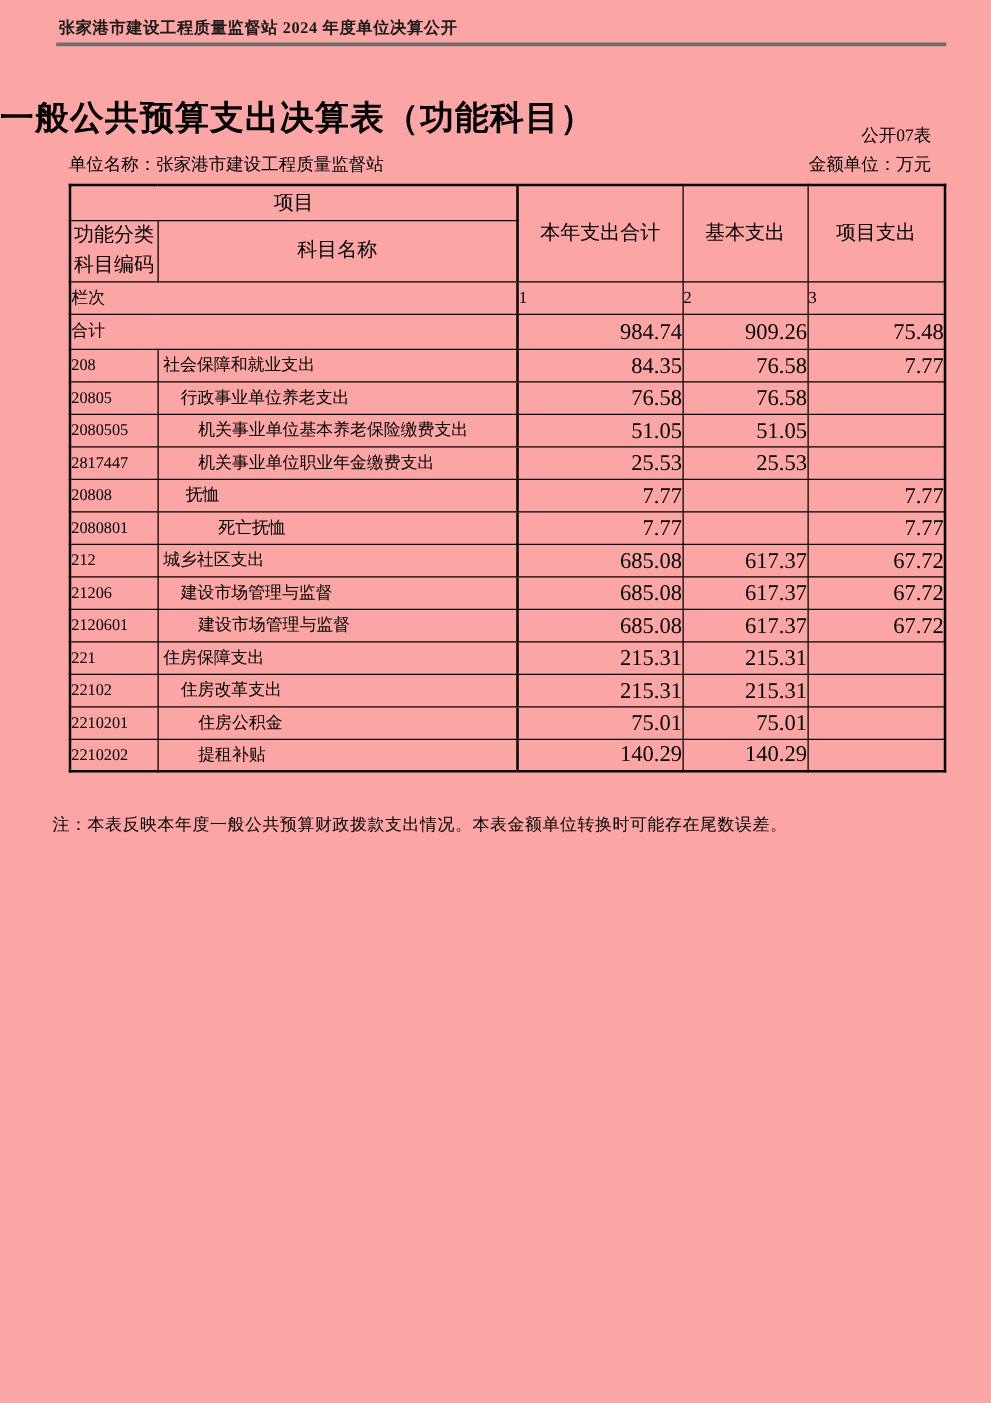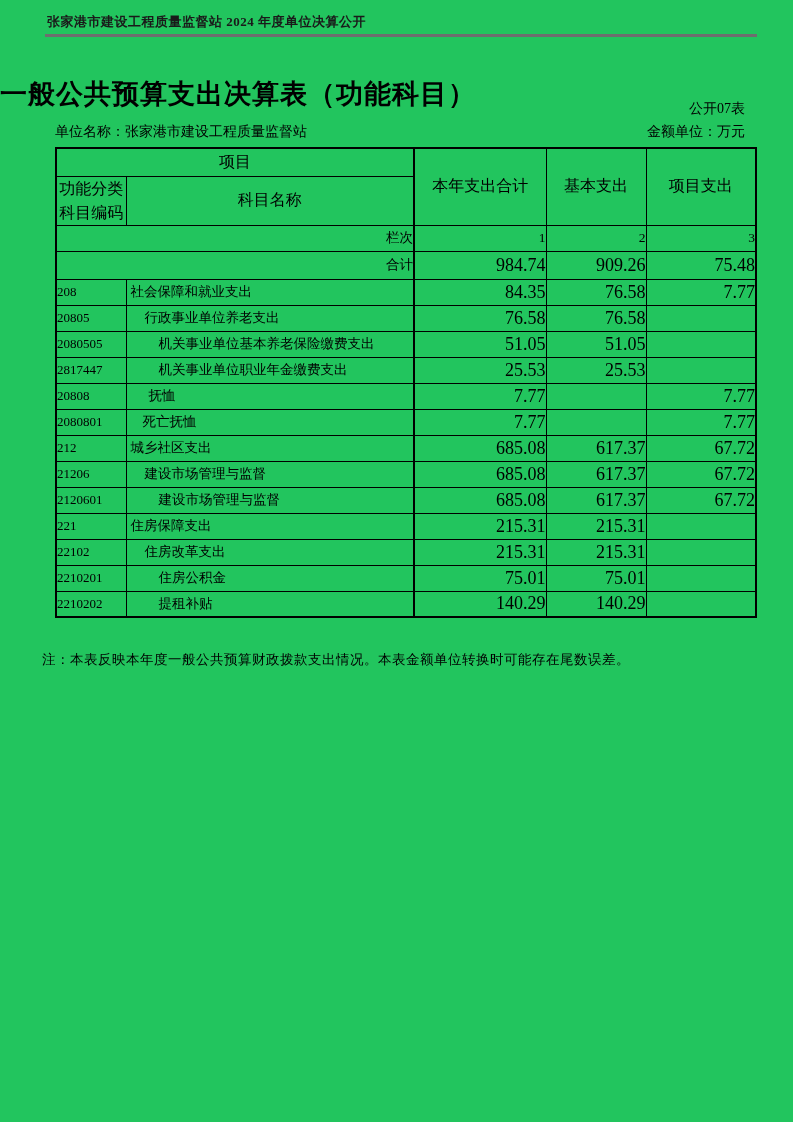--- a/index.html
+++ b/index.html
@@ -4,21 +4,21 @@
 <style>
   html, body {
     margin: 0;
     padding: 0;
     background: #ffffff;
   }
   .page {
     position: relative;
     width: 793px;
     height: 1122px;
-    background: #22c55e;
+    background: #fca5a5;
     font-family: "Liberation Serif", "DejaVu Serif", serif;
     color: #000000;
     overflow: hidden;
   }
   .doc-header {
     position: absolute;
     left: 47px;
     top: 13px;
     font-size: 13px;
     font-weight: bold;
@@ -75,21 +75,21 @@
     white-space: nowrap;
     font-weight: normal;
   }
   table.budget { border: 2px solid #000; }
   table.budget th { text-align: center; font-size: 16px; }
   tr.hrow1 { height: 28px; }
   tr.hrow2 { height: 48px; }
   tr.lanci-row { height: 26px; }
   tr.total-row { height: 28px; }
   tr.data-row { height: 26px; }
-  td.span-left, th.span-left { text-align: right; }
+  td.span-left, th.span-left { text-align: left; }
   td.code {
     text-align: left;
     padding-left: 4px;
     font-size: 13px;
   }
   td.name { text-align: left; }
   td.num {
     text-align: right;
     padding-right: 6px;
     font-size: 18px;
@@ -196,21 +196,21 @@
         </tr>
         <tr class="data-row">
           <td class="code">20808</td>
           <td class="name" style="padding-left: 22px;">抚恤</td>
           <td class="num col-border-strong">7.77</td>
           <td class="num"></td>
           <td class="num">7.77</td>
         </tr>
         <tr class="data-row">
           <td class="code">2080801</td>
-          <td class="name" style="padding-left: 16px;">死亡抚恤</td>
+          <td class="name" style="padding-left: 48px;">死亡抚恤</td>
           <td class="num col-border-strong">7.77</td>
           <td class="num"></td>
           <td class="num">7.77</td>
         </tr>
         <tr class="data-row">
           <td class="code">212</td>
           <td class="name" style="padding-left: 4px;">城乡社区支出</td>
           <td class="num col-border-strong">685.08</td>
           <td class="num">617.37</td>
           <td class="num">67.72</td>

